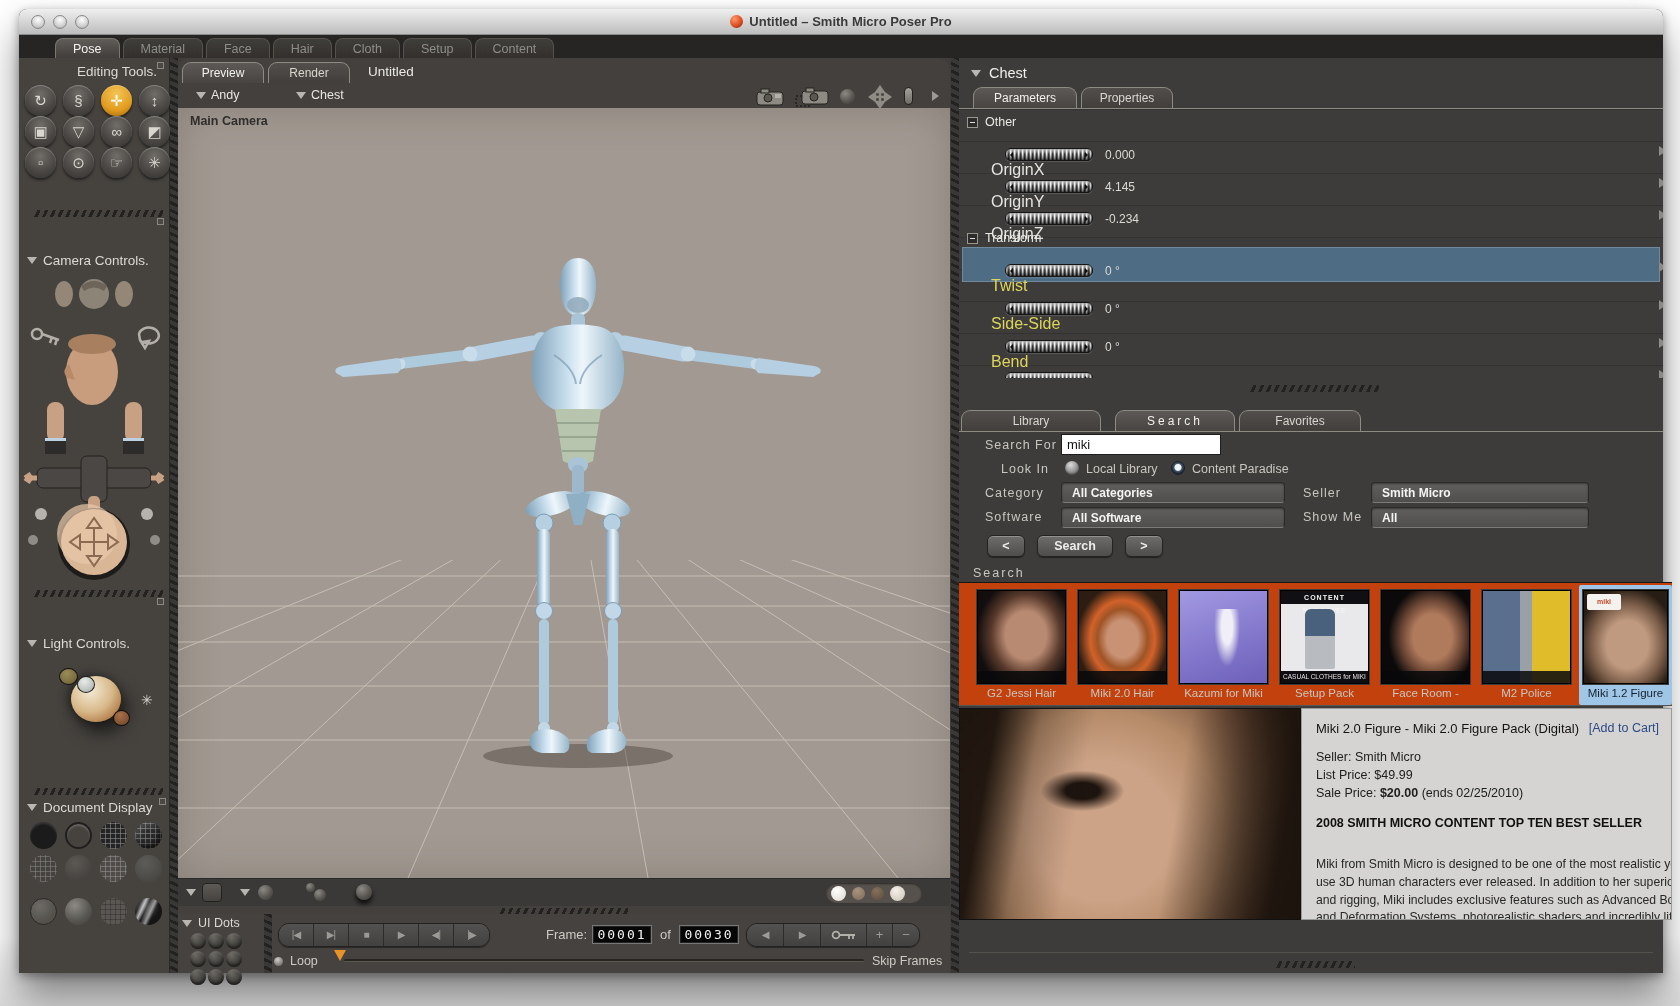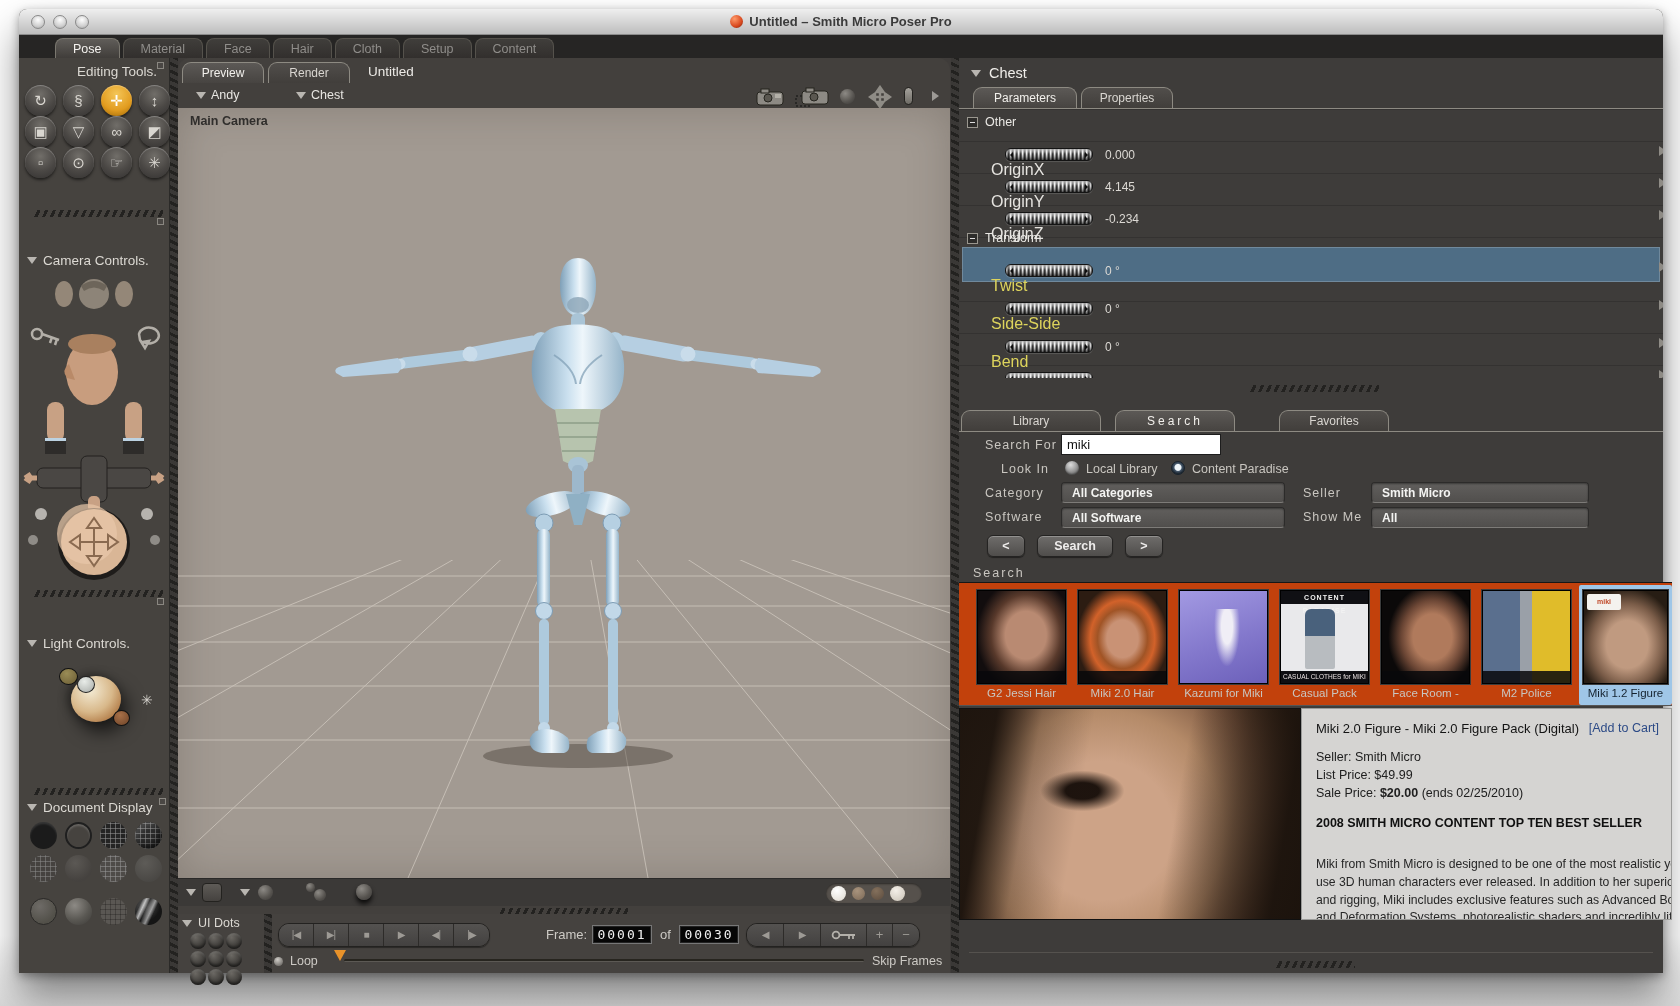--- a/index.html
+++ b/index.html
@@ -593,21 +593,21 @@
 
       <div class="plabel p-green" style="left:32px; top:248px;">Scale</div>
       <div class="dial" style="left:46px; top:263px;"></div>
       <div class="p-arrow" style="left:700px; top:261px;"></div>
     </div>
 
     <div class="hatch-h" style="left:290px; top:327px;"></div>
 
     <div class="ftab" style="left:2px; top:352px; width:140px;">Library</div>
     <div class="ftab on" style="left:156px; top:352px; width:120px; letter-spacing:3px;">Search</div>
-    <div class="ftab" style="left:280px; top:352px; width:110px;margin-left:40px;">Favorites</div>
+    <div class="ftab" style="left:280px; top:352px; width:122px;">Favorites</div>
     <div style="position:absolute; left:0; right:0; top:373px; height:1px; background:#8d8a82;"></div>
 
     <div class="form-label" style="left:26px; top:380px; letter-spacing:1px;">Search For</div>
     <input class="search-input" style="left: 102px; top: 376px; width: 160px;" value="miki">
     <div class="form-label" style="left:42px; top:404px; letter-spacing:1px;">Look In</div>
     <div class="radio" style="left:106px; top:403px;"></div>
     <div class="form-label" style="left:127px; top:404px;">Local Library</div>
     <div class="radio sel" style="left:212px; top:403px;"></div>
     <div class="form-label" style="left:233px; top:404px;">Content Paradise</div>
 
@@ -643,21 +643,21 @@
       <div class="thumb-item" style="left:216px; top:2px;">
         <div class="thumb-img t3"></div>
         <div class="thumb-label">Kazumi for Miki</div>
       </div>
       <div class="thumb-item" style="left:317px; top:2px;">
         <div class="thumb-img t4">
           <div class="t4-top">CONTENT PARADISE</div>
           <div class="t4-fig"></div>
           <div class="t4-bot">CASUAL CLOTHES for MIKI</div>
         </div>
-        <div class="thumb-label">Casual Pack</div>
+        <div class="thumb-label">Setup Pack</div>
       </div>
       <div class="thumb-item" style="left:418px; top:2px;">
         <div class="thumb-img t5">
               <div class="brandbar"></div>
             </div>
         <div class="thumb-label">Face Room -</div>
       </div>
       <div class="thumb-item" style="left:519px; top:2px;">
         <div class="thumb-img t6">
               <div class="brandbar"></div>

